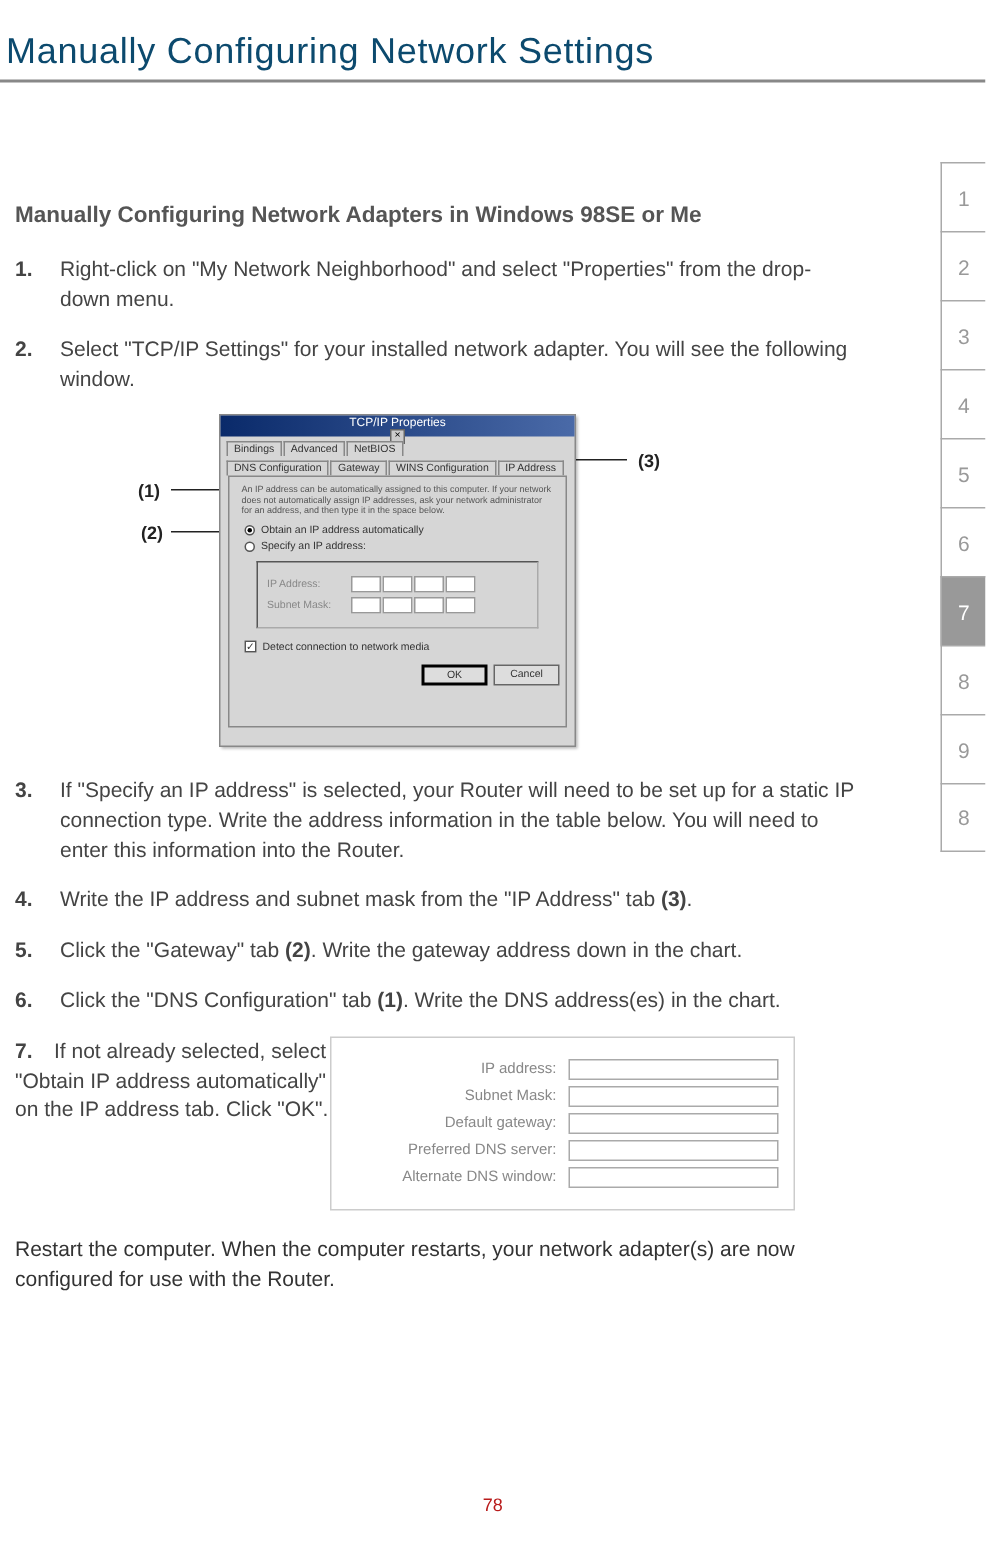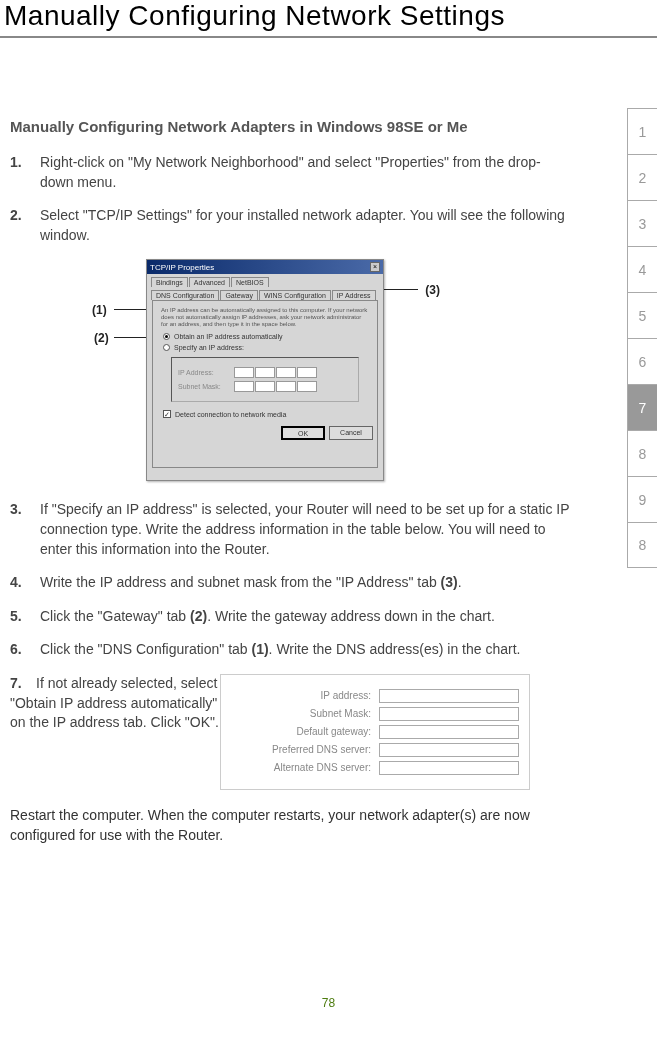--- a/index.html
+++ b/index.html
@@ -5,24 +5,24 @@
     * { box-sizing: border-box; margin: 0; padding: 0; }
     body {
       width: 657px;
       height: 1038px;
       background: #fff;
       font-family: Arial, Helvetica, sans-serif;
       color: #333;
       position: relative;
     }
     .header-title {
-      font-size: 28px;
+      font-size: 24px;
       font-weight: 300;
-      color: #000000;
-      padding: 0 0 0 4px;
+      color: #0c4a6e;
+      padding: 21px 0 0 4px;
       letter-spacing: 0.5px;
     }
     .header-rule {
       border: none;
       border-top: 2px solid #888;
       margin-top: 4px;
     }
     .content {
       padding: 80px 30px 0 10px;
       width: 600px;
@@ -84,20 +84,21 @@
       box-shadow: 1px 1px 2px rgba(0,0,0,0.3);
     }
     .dialog-titlebar {
       height: 14px;
       background: linear-gradient(to right, #0a2a6a, #4a6aa8);
       display: flex;
       justify-content: space-between;
       align-items: center;
       color: #fff;
       padding: 0 3px;
+      flex-direction: column;
     }
     .dialog-titlebar .dtitle { font-size: 8px; }
     .dialog-x {
       width: 10px; height: 10px;
       background: #ccc; border: 1px solid #666;
       color:#000; font-size:7px; text-align:center; line-height:8px;
     }
     .dialog-tabs {
       display: flex;
       gap: 1px;
@@ -177,21 +178,21 @@
       color:#999;
     }
     .side-item.active { background:#999; color:#fff; }
     .side-item:last-child { border-bottom:1px solid #aaa; }
     .page-num {
       position:absolute;
       bottom:28px;
       width:657px;
       text-align:center;
       font-size:12px;
-      color:#4d7c0f;
+      color:#b91c1c;
     }
   </style>
 </head>
 <body>
 
 <div class="header-title">Manually Configuring Network Settings</div>
 <hr class="header-rule">
 
 <div class="content">
   <div class="section-title">Manually Configuring Network Adapters in Windows 98SE or Me</div>
@@ -313,21 +314,21 @@
       </div>
       <div class="form-row">
         <span class="form-label">Default gateway:</span>
         <span class="form-input"></span>
       </div>
       <div class="form-row">
         <span class="form-label">Preferred DNS server:</span>
         <span class="form-input"></span>
       </div>
       <div class="form-row">
-        <span class="form-label">Alternate DNS server:</span>
+        <span class="form-label">Alternate DNS window:</span>
         <span class="form-input"></span>
       </div>
     </div>
   </div>
 
   <div class="restart">Restart the computer. When the computer restarts, your network adapter(s) are now configured for use with the Router.</div>
 </div>
 
 <div class="sidebar" id="sidebar">
     <div class="side-item">1</div>

